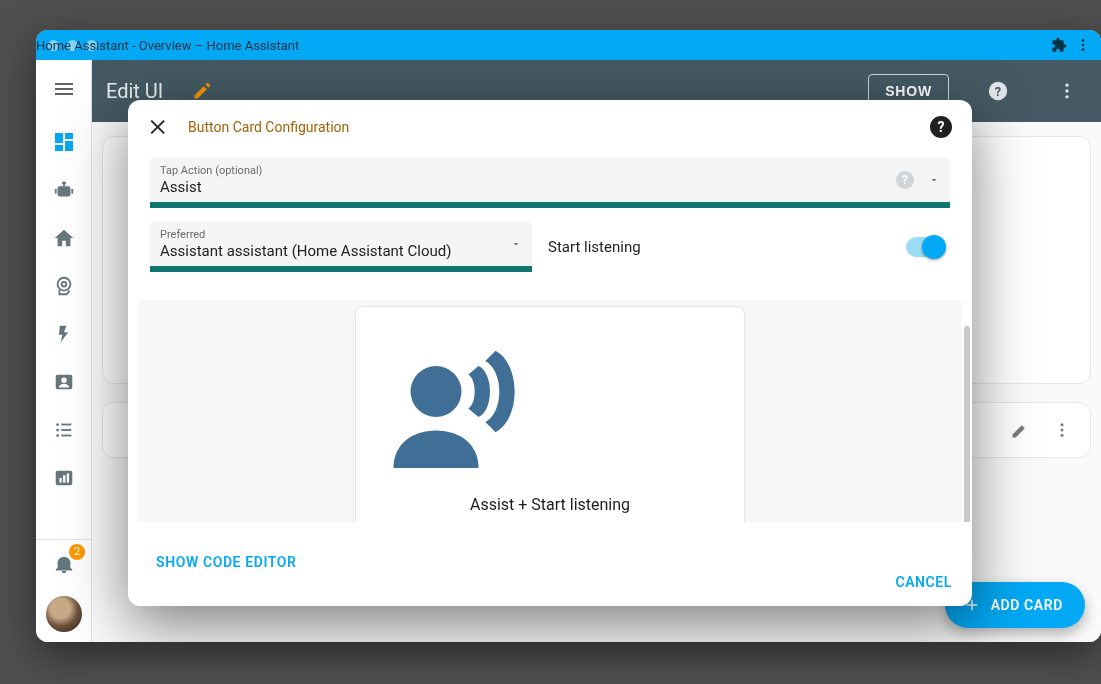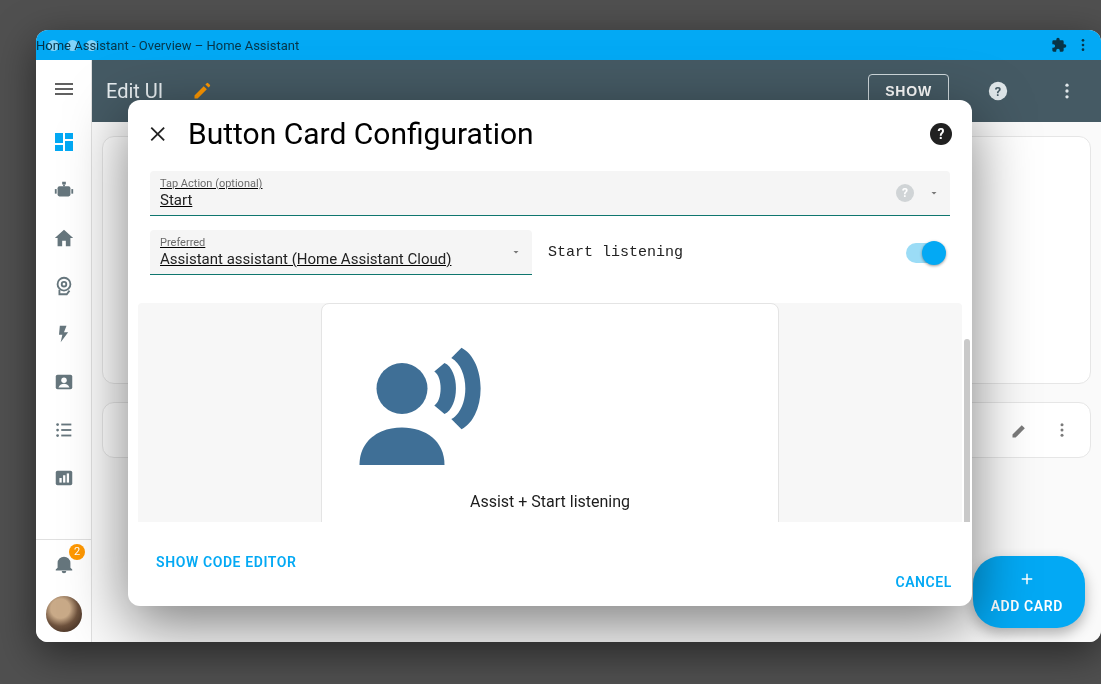--- a/index.html
+++ b/index.html
@@ -102,54 +102,52 @@
   .ph2 { left:10px; top:280px; right:10px; height:56px; display:flex; align-items:center; justify-content:flex-end; padding-right:16px; color:#7a7a7a; }
   .ph2 .inner-btn { width:24px; height:24px; margin-left:18px; display:flex; align-items:center; justify-content:center; }
 
   .fab {
     position:absolute; right:16px; bottom:14px;
     background: var(--accent); color:#fff; border-radius:28px;
     padding:14px 22px 14px 18px;
     font-size:14px; font-weight:600; letter-spacing:0.6px;
     display:flex; align-items:center; gap:10px;
     box-shadow:0 6px 14px rgba(0,0,0,0.3);
-    flex-direction:column;
   }
 
   
   .modal-backdrop { position:absolute; inset:0; }
   .modal {
     position:absolute;
     left: 92px; top: 70px;
     width: 844px; height: 506px;
     background:#fff; border-radius:12px;
     box-shadow: 0 18px 60px rgba(0,0,0,0.5);
     display:flex; flex-direction:column;
     overflow:hidden;
   }
   .modal-header {
     display:flex; align-items:center;
     padding: 16px 20px 8px 20px;
     gap:18px;
   }
-  .modal-title { font-size:30px; font-weight:400; color:#000000; }
+  .modal-title { font-size:14px; font-weight:400; color:#a16207; }
   .modal-help { margin-left:auto; width:22px; height:22px; border-radius:50%; background:#212121; color:#fff; display:flex; align-items:center; justify-content:center; font-size:14px; font-weight:700; }
 
   .modal-body { flex:1; overflow:auto; padding: 0 10px 0 10px; position:relative; }
   .modal-scrollbar {
     position:absolute; right:2px; top:180px; height:200px; width:6px;
     background:#c9c9c9; border-radius:3px;
   }
 
   .field {
     background: var(--field-bg);
-    border-bottom: 1px solid #0f766e;
+    border-bottom: 6px solid #0f766e;
     padding: 6px 10px 6px 10px;
     position:relative;
-    text-decoration:underline;
   }
   .field.wide { margin: 12px 12px 0 12px; border-radius: 4px 4px 0 0; }
   .field-label { font-size:11px; color:#6b6b6b; }
   .field-value { font-size:15px; color:#222; padding-top:1px; }
   .field .chev {
     position:absolute; right:10px; top:50%; transform:translateY(-50%);
     color:#777;
   }
   .field .q {
     position:absolute; right:36px; top:50%; transform:translateY(-50%);
@@ -157,41 +155,42 @@
     border:0; background:#d0d4d6; color:#fff;
     font-size:12px; display:flex; align-items:center; justify-content:center;
     font-weight:700;
   }
 
   .row2 {
     display:flex; align-items:center; gap:16px;
     margin: 14px 12px 0 12px;
   }
   .row2 .field { flex: 0 0 382px; border-radius:4px 4px 0 0; }
-  .toggle-row { flex:1; display:flex; align-items:center; justify-content:space-between; padding-right:6px;font-family:Liberation Mono, monospace; }
+  .toggle-row { flex:1; display:flex; align-items:center; justify-content:space-between; padding-right:6px; }
   .toggle-label { font-size:15px; color:#222; }
   .switch {
     width:38px; height:20px; border-radius:20px; position:relative;
     background:#9bdcf6;
   }
   .switch .knob {
     position:absolute; right:-2px; top:-2px; width:24px; height:24px; border-radius:50%;
     background: var(--accent); box-shadow:0 1px 3px rgba(0,0,0,0.4);
   }
 
   .preview-wrap {
     margin: 28px auto 24px; background:#f7f7f7;
     padding: 0; border-radius:4px;
     width:100%;
     display:flex; justify-content:center;
   }
   .preview-card {
     background:#fff; border:1px solid #e4e4e4; border-radius:8px;
-    width: 458px; padding: 18px 12px 18px;
+    width: 390px; padding: 18px 12px 18px;
     text-align:center;
+    margin-top:6px;
   }
   .preview-caption { font-size:16px; color:#1c1c1c; margin-top:20px; }
 
   .modal-footer {
     border-top:0;
     display:flex; align-items:center; padding: 12px 20px 16px 28px;
   }
   .flat-btn {
     color: var(--accent); font-weight:600; font-size:14px; letter-spacing:0.6px;
     text-transform:uppercase;
@@ -386,21 +385,21 @@
             <path d="M18.3 5.71 12 12l6.3 6.29-1.41 1.42L10.59 13.4 4.29 19.71 2.88 18.3 9.17 12 2.88 5.71 4.29 4.29 10.59 10.6l6.3-6.3z"></path>
           </svg>
       </span>
       <span class="modal-title">Button Card Configuration</span>
       <span class="modal-help">?</span>
     </div>
 
     <div class="modal-body">
       <div class="field wide">
         <div class="field-label">Tap Action (optional)</div>
-        <div class="field-value">Start</div>
+        <div class="field-value">Assist</div>
         <span class="q">?</span>
         <span class="chev">
           <svg width="12" height="12" viewBox="0 0 24 24" fill="#777">
               <path d="M7 10l5 5 5-5z"></path>
             </svg>
         </span>
       </div>
 
       <div class="row2">
         <div class="field">

